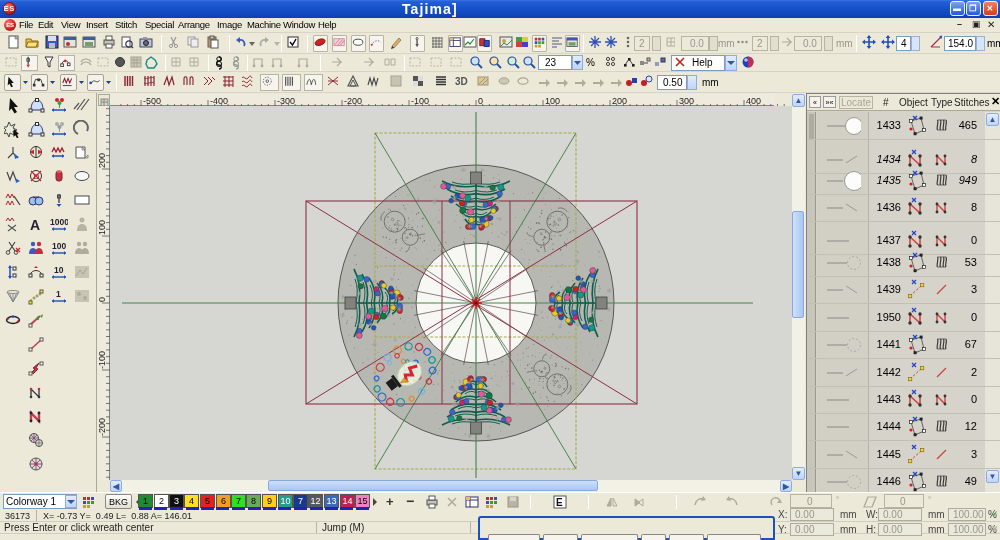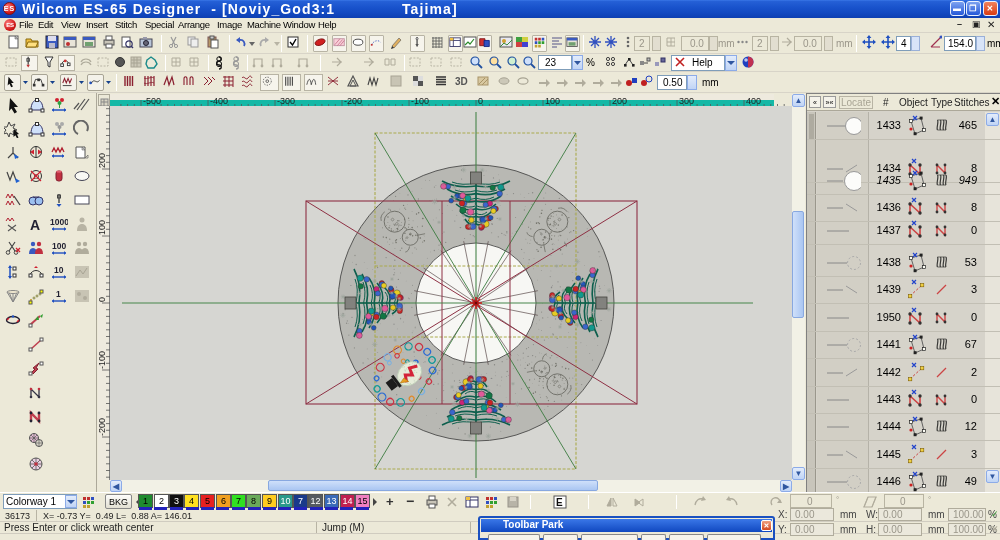--- a/index.html
+++ b/index.html
@@ -17,21 +17,21 @@
 .ic{position:absolute;display:flex;align-items:center;justify-content:center;}
 .sep{position:absolute;width:1px;background:#aca899;border-right:1px solid #fff;}
 .inp{position:absolute;background:#fff;border:1px solid #7f9db9;font-size:10px;color:#000;
  display:flex;align-items:center;padding-left:2px;}
 .inpd{background:#ece9d8;color:#9a968a;border:1px solid #b8b4a2;}
 .spin{position:absolute;width:9px;background:#d8e4f8;border:1px solid #9ab0d8;}
 .spind{background:#e2ded0;border:1px solid #b8b4a2;}
 .lbl{position:absolute;font-size:10px;color:#000;}
 .lbld{color:#9a968a;}
 #leftbox{left:0;top:93px;width:97px;height:399px;background:#ece9d8;border-right:1px solid #aca899;}
-#hruler{left:110px;top:94px;width:664px;height:12px;background:#eeeade;border-bottom:6px solid #14b8a6;}
+#hruler{left:110px;top:94px;width:664px;height:12px;background:#eeeade;border-bottom:1px solid #14b8a6;}
 #vruler{left:98px;top:106px;width:12px;height:374px;background:#eeeade;border-right:1px solid #808080;}
 #corner{left:98px;top:94px;width:12px;height:12px;background:#ece9d8;border:1px solid #aca899;}
 #canvas{left:110px;top:106px;width:682px;height:374px;background:#d6d6d2;}
 #vscroll{left:792px;top:94px;width:13px;height:386px;background:#f2f1e6;}
 #hscroll{left:110px;top:480px;width:682px;height:12px;background:#f2f1e6;}
 .sbtn{position:absolute;background:linear-gradient(to bottom,#e3ecfb,#c0d4f5);border:1px solid #8cabe8;border-radius:2px;
  color:#3057a0;font-size:8px;display:flex;align-items:center;justify-content:center;font-weight:bold;}
 .sthumb{position:absolute;background:linear-gradient(to right,#cfe0fa,#aac6f2);border:1px solid #88a8e0;border-radius:2px;}
 .sthumbh{background:linear-gradient(to bottom,#cfe0fa,#aac6f2);}
 #panel{left:806px;top:93px;width:194px;height:409px;background:#d6d3ca;border:1px solid #808080;border-right:none;}
@@ -49,21 +49,20 @@
 #tpark{left:478px;top:516px;width:297px;height:24px;border:2px solid #1a50c0;border-radius:3px 3px 0 0;background:#ece9d8;}
 #tparkbar{position:absolute;left:1px;top:1px;width:291px;height:13px;
  background:linear-gradient(to bottom,#3a77e8,#1048c0);color:#fff;font-size:10px;font-weight:bold;}
 .parkbtn{position:absolute;top:16px;height:7px;background:#f6f4ec;border:1px solid #888;border-bottom:none;border-radius:2px 2px 0 0;}
 .xfld{position:absolute;background:#ebe8dc;border:1px solid #b0ac9c;color:#9a968a;font-size:10px;
  display:flex;align-items:center;padding-left:4px;}
 .xlbl{position:absolute;font-size:10px;color:#444;}
 </style></head><body>
 <div class="abs" id="titlebar">
 <div class="abs" style="left:3px;top:2px;width:13px;height:13px;border-radius:7px;background:radial-gradient(circle at 35% 35%,#ff8080,#d01818 60%,#901010);border:1px solid #801010;color:#fff;font-size:7px;font-weight:bold;display:flex;align-items:center;justify-content:center;">ES</div>
-<span class="abs" style="left:22px;top:1px;">Wilcom ES-65 Designer&nbsp;&nbsp;- [Noviy_God3:1</span>
 <span class="abs" style="left:402px;top:1px;">Tajima]</span>
 <div class="abs" style="left:950px;top:1px;width:15px;height:15px;border:1px solid #e8f0ff;border-radius:3px;background:linear-gradient(to bottom,#7da2f0,#2458d8);color:#fff;font-size:8px;display:flex;align-items:center;justify-content:center;">▬</div>
 <div class="abs" style="left:966px;top:1px;width:15px;height:15px;border:1px solid #e8f0ff;border-radius:3px;background:linear-gradient(to bottom,#7da2f0,#2458d8);color:#fff;font-size:8px;display:flex;align-items:center;justify-content:center;">❐</div>
 <div class="abs" style="left:983px;top:1px;width:15px;height:15px;border:1px solid #e8f0ff;border-radius:3px;background:linear-gradient(to bottom,#f0825c,#d83c14);color:#fff;font-size:8px;display:flex;align-items:center;justify-content:center;">✕</div>
 </div>
 <div class="abs" id="menubar">
 <div class="abs" style="left:4px;top:1px;width:12px;height:12px;border-radius:6px;background:radial-gradient(circle at 35% 35%,#ff8080,#d01818 60%,#901010);color:#fff;font-size:6px;font-weight:bold;display:flex;align-items:center;justify-content:center;">ES</div>
 <span class="mi" style="left:19px;">File</span>
 <span class="mi" style="left:38px;">Edit</span>
 <span class="mi" style="left:61px;">View</span>
@@ -2745,21 +2744,21 @@
         </svg>
       </div>
 <div class="ic" style="left:127px;top:5px;width:15px;height:17px;">
         <svg width="15" height="17">
           <path d="M3.5 3c1.5 2 -1.5 8 0 10M6.5 3c1.5 2 -1.5 8 0 10M9.5 3c1.5 2 -1.5 8 0 10M12 3c1.5 2 -1.5 8 0 10" fill="none" stroke="#3a3a38" stroke-width="1.2"></path>
           <path d="M3.5 3h8.5M3.5 13h8.5" stroke="#3a3a38" stroke-width="0.7"></path>
         </svg>
       </div>
 <span class="pst" style="left:142px;top:7px;">465</span>
 </div>
-<div class="prow" style="top:61px;">
+<div class="prow" style="top:52px;font-style:italic;">
 <div class="ic" style="left:16px;top:1px;width:38px;height:26px;">
         <svg width="38" height="26">
           <line x1="4" y1="13" x2="20" y2="13" stroke="#888"></line>
           <line x1="23" y1="16" x2="34" y2="9" stroke="#999"></line>
         </svg>
       </div>
 <span class="pnum" style="left:64px;top:7px;">1434</span>
 <div class="ic" style="left:100px;top:3px;width:19px;height:22px;">
         <svg width="19" height="22">
           <path d="M3 16V7l10 9V7" fill="none" stroke="#cc4444" stroke-width="1.6"></path>
@@ -2830,21 +2829,21 @@
         <svg width="15" height="17">
           <path d="M3 13V5l8 8V5" fill="none" stroke="#cc4444" stroke-width="1.4"></path>
           <circle cx="3" cy="5" r="1.4" fill="#333"></circle>
           <circle cx="11" cy="5" r="1.4" fill="#333"></circle>
           <circle cx="3" cy="13" r="1.4" fill="#333"></circle>
           <circle cx="11" cy="13" r="1.4" fill="#333"></circle>
         </svg>
       </div>
 <span class="pst" style="left:142px;top:7px;">8</span>
 </div>
-<div class="prow" style="top:123px;padding-left:33px;">
+<div class="prow" style="top:133px;padding-left:33px;">
 <div class="ic" style="left:16px;top:1px;width:38px;height:26px;">
         <svg width="38" height="26">
           <line x1="4" y1="13" x2="26" y2="13" stroke="#888"></line>
         </svg>
       </div>
 <span class="pnum" style="left:64px;top:7px;">1437</span>
 <div class="ic" style="left:100px;top:3px;width:19px;height:22px;">
         <svg width="19" height="22">
           <path d="M3 16V7l10 9V7" fill="none" stroke="#cc4444" stroke-width="1.6"></path>
           <circle cx="3" cy="7" r="1.7" fill="#333"></circle>
@@ -3269,22 +3268,18 @@
 <div class="xfld" style="left:790px;top:523px;width:44px;height:13px;">0.00</div>
 <span class="xlbl" style="left:840px;top:524px;">mm</span>
 <span class="xlbl" style="left:866px;top:524px;">H:</span>
 <div class="xfld" style="left:878px;top:523px;width:44px;height:13px;">0.00</div>
 <span class="xlbl" style="left:928px;top:524px;">mm</span>
 <div class="xfld" style="left:948px;top:523px;width:38px;height:13px;">100.00</div>
 <span class="xlbl" style="left:988px;top:524px;">%</span>
 <div class="abs" style="left:991px;top:509px;width:9px;height:11px;color:#3a9a3a;font-size:9px;">✓</div>
 <div class="abs" style="left:991px;top:524px;width:9px;height:11px;color:#b0ac9c;font-size:9px;">✕</div>
 <div class="abs" id="tpark">
-<div id="tparkbar">
-      <span style="position:absolute;left:22px;top:0px;">Toolbar Park</span>
-<div class="abs" style="left:280px;top:1px;width:11px;height:11px;background:linear-gradient(to bottom,#f0a080,#d4481f);border:1px solid #fff;border-radius:2px;color:#fff;font-size:7px;text-align:center;line-height:10px;">✕</div>
-    </div>
 <div class="parkbtn" style="left:8px;width:52px;"></div>
 <div class="parkbtn" style="left:63px;width:35px;"></div>
 <div class="parkbtn" style="left:101px;width:57px;"></div>
 <div class="parkbtn" style="left:161px;width:25px;"></div>
 <div class="parkbtn" style="left:189px;width:35px;"></div>
 <div class="parkbtn" style="left:227px;width:54px;"></div>
 </div>
 </body></html>

